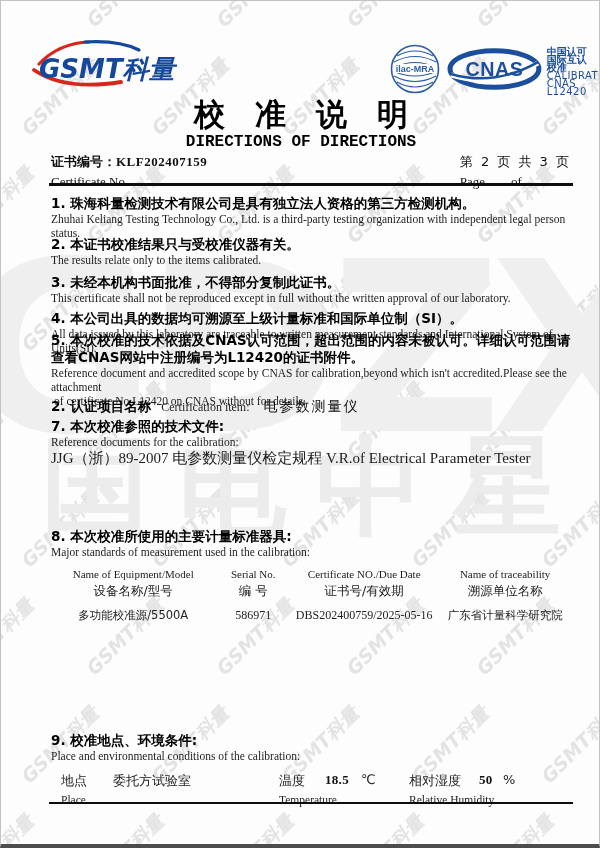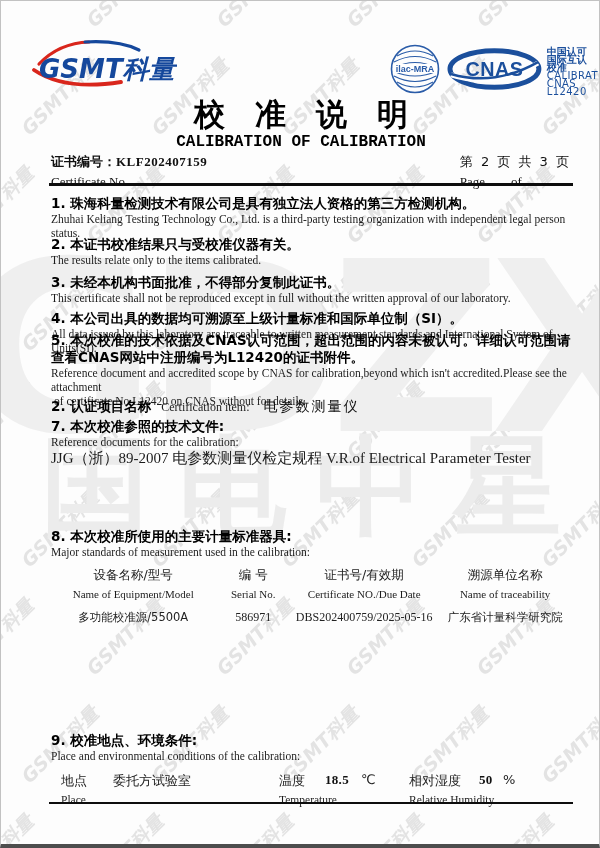--- a/index.html
+++ b/index.html
@@ -176,21 +176,21 @@
     <div class="cnas-side">
       <div class="zh">中国认可</div>
       <div class="zh">国际互认</div>
       <div class="zh">校准</div>
       <div class="en">CALIBRATION</div>
       <div class="en">CNAS L12420</div>
     </div>
   </div>
 
   <div class="layer title-zh">校准说明</div>
-  <div class="layer title-en">CALIBRATION OF CALIBRATION</div>
+  <div class="layer title-en">DIRECTIONS OF DIRECTIONS</div>
 
   <div class="layer cert-row">
     <div>
       <span class="cert-label-zh">证书编号：</span><span class="cert-no">KLF202407159</span>
     </div>
     <div class="cert-label-en">Certificate No.</div>
   </div>
   <div class="layer page-info">
     <div class="page-info-zh">第 2 页 共 3 页</div>
     <div class="page-info-en">
@@ -237,31 +237,31 @@
     <div class="sec" style="top:417px">
       <div class="h-zh">7.  本次校准参照的技术文件:</div>
       <div class="t-en">Reference documents for the calibration:</div>
       <div class="t-en" style="font-size:15px; line-height:19px">JJG（浙）89-2007 电参数测量仪检定规程  V.R.of Electrical Parameter Tester</div>
     </div>
 
     <div class="sec" style="top:527px">
       <div class="h-zh">8.  本次校准所使用的主要计量标准器具:</div>
       <div class="t-en">Major standards of measurement used in the calibration:</div>
       <div class="tbl">
+        <div class="tbl-row tbl-en">
+          <div>Name of Equipment/Model</div>
+          <div>Serial No.</div>
+          <div>Certificate NO./Due Date</div>
+          <div>Name of traceability</div>
+        </div>
         <div class="tbl-row tbl-zh">
           <div>设备名称/型号</div>
           <div>编   号</div>
           <div>证书号/有效期</div>
           <div>溯源单位名称</div>
-        </div>
-        <div class="tbl-row tbl-en">
-          <div>Name of Equipment/Model</div>
-          <div>Serial No.</div>
-          <div>Certificate NO./Due Date</div>
-          <div>Name of traceability</div>
         </div>
         <div class="tbl-row tbl-data">
           <div class="zh-cell">多功能校准源/5500A</div>
           <div>586971</div>
           <div>DBS202400759/2025-05-16</div>
           <div class="zh-cell">广东省计量科学研究院</div>
         </div>
       </div>
     </div>
 

